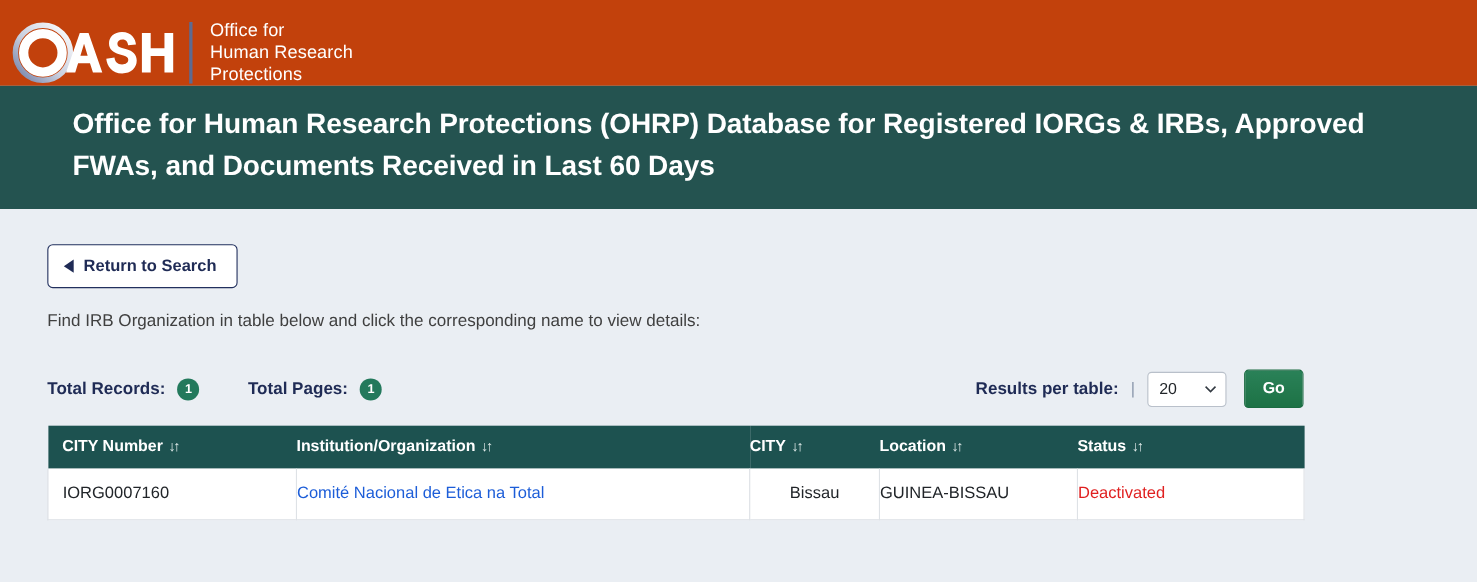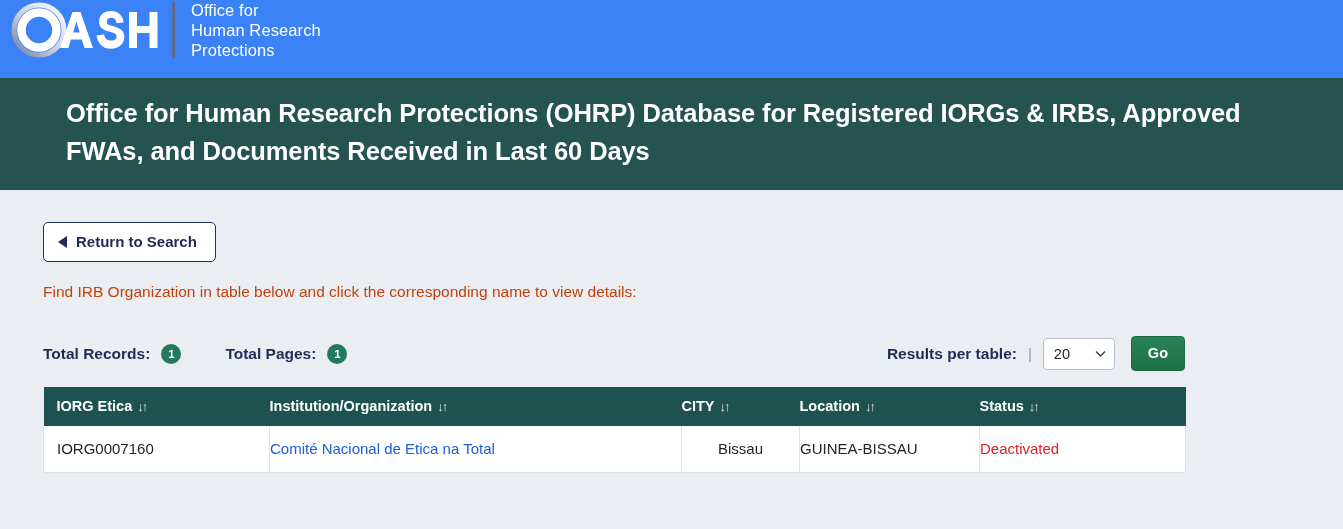--- a/index.html
+++ b/index.html
@@ -8,23 +8,23 @@
     width: 1343px;
     height: 529px;
     background: #eaeef3;
     font-family: "Liberation Sans", sans-serif;
     overflow: hidden;
   }
 
   
   .topbar {
     height: 78px;
-    background: #3b82f6;
-    display: flex;
-    align-items: flex-start;
+    background: #c2410c;
+    display: flex;
+    align-items: flex-end;
     padding-left: 10px;
   }
   .logo-wrap { display: flex; align-items: center; }
   .logo-mark {
     display: flex;
     align-items: center;
     height: 58px;
   }
   .logo-mark svg { display: block; }
   .logo-divider {
@@ -99,21 +99,21 @@
   }
 
   .section-title {
     color: #1d5b52;
     font-size: 22px;
     font-weight: bold;
     margin: 34px 0 0 0;
     letter-spacing: -0.1px;
   }
   .section-sub {
-    color: #c2410c;
+    color: #404040;
     font-size: 15.5px;
     margin: 21px 0 0 0;
   }
 
   
   .meta-row {
     display: flex;
     align-items: center;
     margin-top: 35px;
     width: 1142px;
@@ -301,21 +301,21 @@
       </span>
       <button class="btn-go">Go</button>
     </div>
   </div>
 
   <div class="table-wrap">
     <table>
       <thead>
         <tr>
           <th class="col-iorg">
-            <span>IORG Etica</span><span class="sorter">↓↑</span>
+            <span>CITY Number</span><span class="sorter">↓↑</span>
           </th>
           <th class="col-inst">
             <span>Institution/Organization</span><span class="sorter">↓↑</span>
           </th>
           <th class="col-city">
             <span>CITY</span><span class="sorter">↓↑</span>
           </th>
           <th class="col-loc">
             <span>Location</span><span class="sorter">↓↑</span>
           </th>

